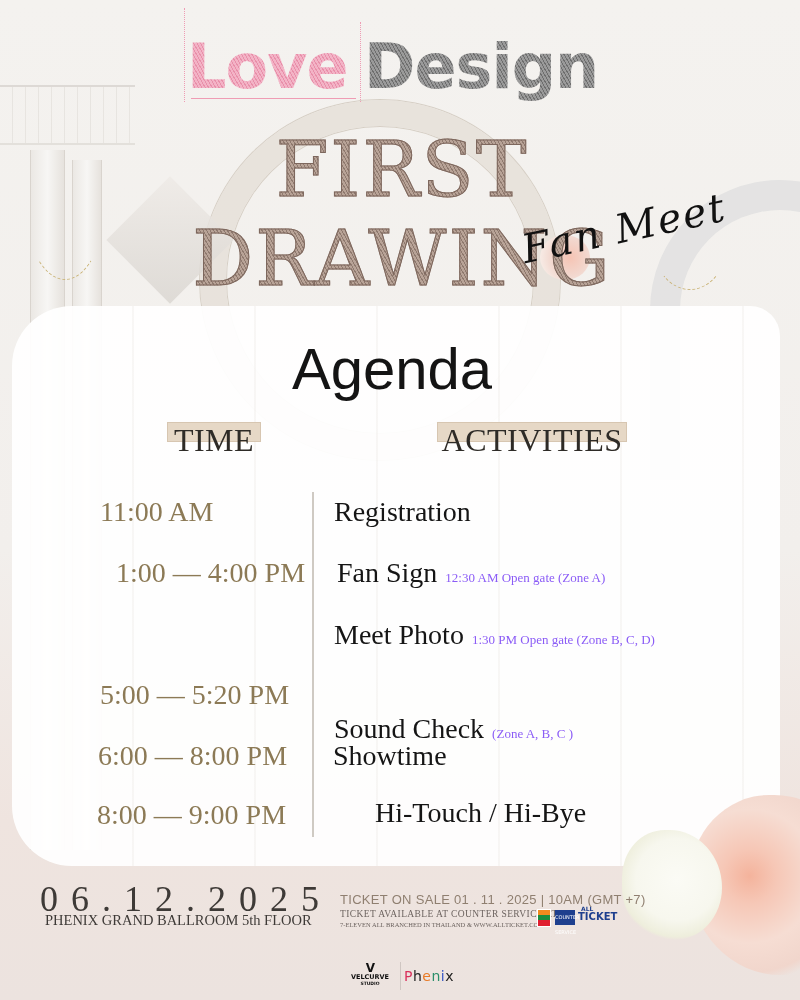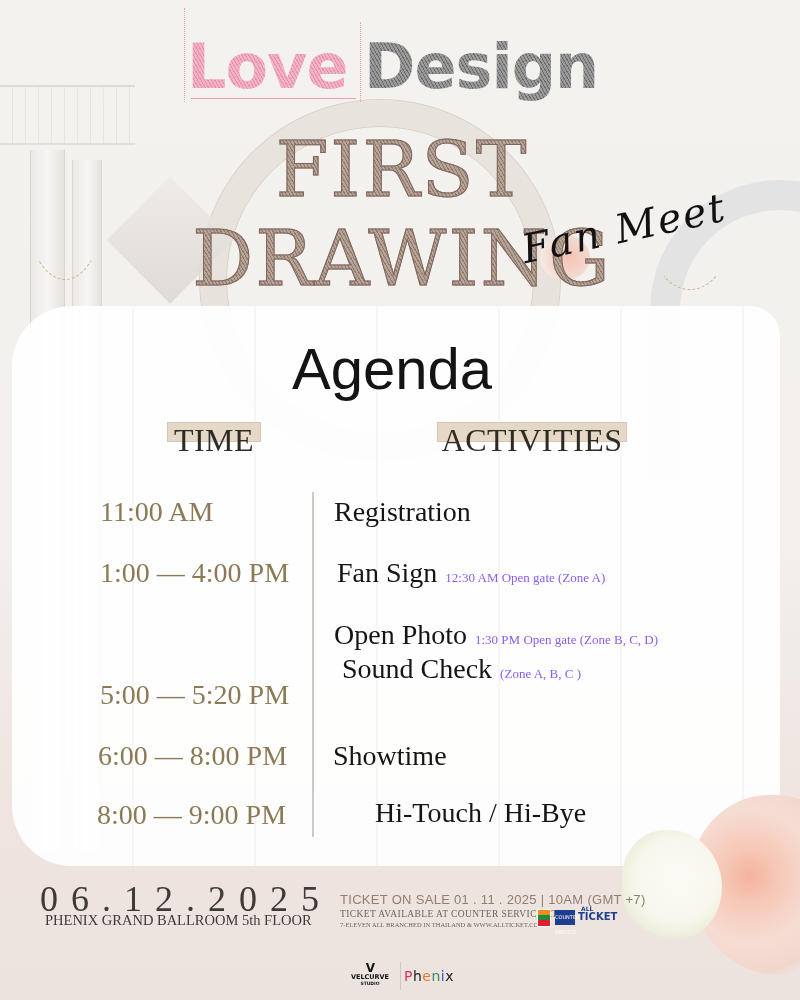--- a/index.html
+++ b/index.html
@@ -213,31 +213,31 @@
 <div class="agenda-title">Agenda</div>
 <div class="tag tag-time">TIME</div>
 <div class="tag tag-activities">ACTIVITIES</div>
 <div class="divider"></div>
 
 <div class="time" style="left:100px;top:496px;">11:00 AM</div>
 <div class="activity" style="left:334px;top:496px;">
   <span>Registration</span>
 </div>
 
-<div class="time" style="left:100px;top:557px;">1:00 — 4:00 PM</div>
+<div class="time" style="left:116px;top:557px;">1:00 — 4:00 PM</div>
 <div class="activity" style="left:337px;top:557px;">
   <span>Fan Sign</span><span class="note">12:30 AM Open gate (Zone A)</span>
 </div>
 
 <div class="activity" style="left:334px;top:619px;">
-  <span>Open Photo</span><span class="note">1:30 PM Open gate (Zone B, C, D)</span>
+  <span>Meet Photo</span><span class="note">1:30 PM Open gate (Zone B, C, D)</span>
 </div>
 
 <div class="time" style="left:100px;top:679px;">5:00 — 5:20 PM</div>
-<div class="activity" style="left:334px;top:653px;margin-left:8px;">
+<div class="activity" style="left:334px;top:713px;">
   <span>Sound Check</span><span class="note">(Zone A, B, C )</span>
 </div>
 
 <div class="time" style="left:98px;top:740px;">6:00 — 8:00 PM</div>
 <div class="activity" style="left:333px;top:740px;">
   <span>Showtime</span>
 </div>
 
 <div class="time" style="left:97px;top:799px;">8:00 — 9:00 PM</div>
 <div class="activity" style="left:333px;top:797px;margin-left:42px;">

